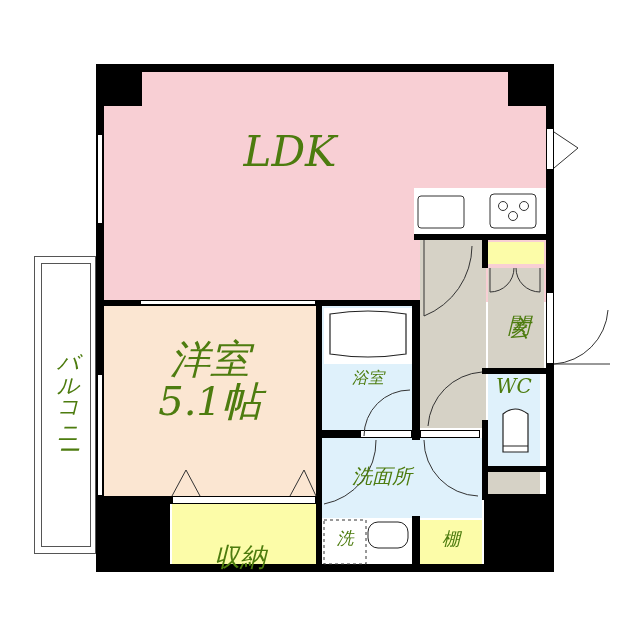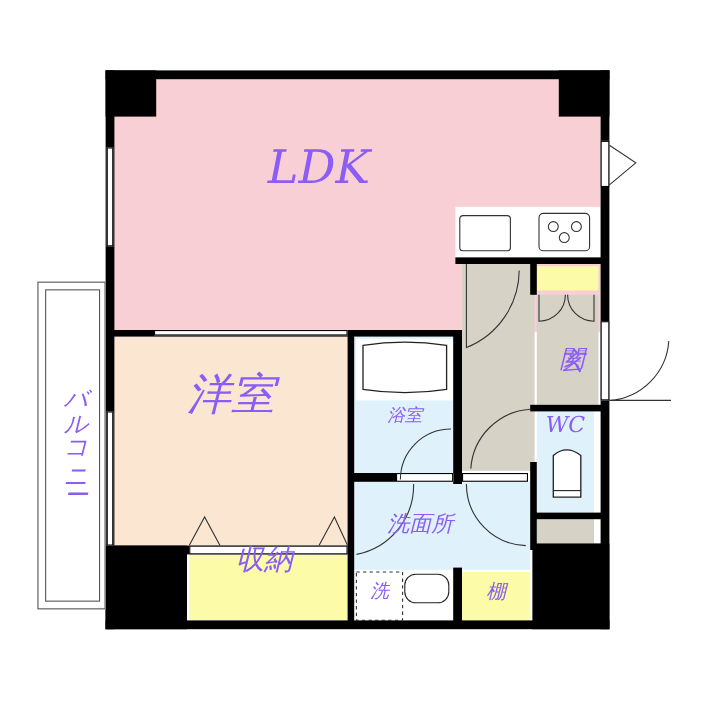--- a/index.html
+++ b/index.html
@@ -1,20 +1,20 @@
 <!DOCTYPE html>
 <html><head>
 <meta charset="utf-8">
 <style>
   html, body { margin:0; padding:0; background:#ffffff; }
   body { width:640px; height:640px; position:relative; overflow:hidden;
          font-family: "DejaVu Serif", "Liberation Serif", serif; }
   .abs { position:absolute; box-sizing:border-box; }
   .wall { background:#000; }
-  .label { position:absolute; font-style:italic; color:#8b5cf6; text-align:center; line-height:1.05; white-space:nowrap; }
+  .label { position:absolute; font-style:italic; color:#4d7c0f; text-align:center; line-height:1.05; white-space:nowrap; }
   svg { position:absolute; left:0; top:0; }
 </style>
 </head>
 <body>
 
 <div class="abs" style="left:100px;top:70px;width:446px;height:232px;background:#f8cfd4;"></div>
 <div class="abs" style="left:104px;top:306px;width:214px;height:190px;background:#fbe6d2;"></div>
 <div class="abs" style="left:172px;top:504px;width:144px;height:60px;background:#fcfca8;"></div>
 <div class="abs" style="left:322px;top:306px;width:92px;height:126px;background:#dff1fb;"></div>
 <div class="abs" style="left:324px;top:308px;width:88px;height:56px;background:#ffffff;"></div>
@@ -90,21 +90,22 @@
   <path d="M490 268 L490 292 A24 24 0 0 0 514 268 M540 268 L540 292 A24 24 0 0 1 516 268" fill="none" stroke="#333"></path>
 
   <path d="M172 496 L186 470 L200 496 M290 496 L304 470 L316 496" fill="none" stroke="#333"></path>
 </svg>
 
 <div class="label" style="left:190px;top:130px;width:200px;font-size:42px;">
   <div>LDK</div>
 </div>
 <div class="label" style="left:130px;top:338px;width:160px;font-size:40px;">
   <div>洋室</div>
+  <div>5.1帖</div>
 </div>
-<div class="label" style="left:172px;top:496px;width:136px;font-size:26px;">収納</div>
+<div class="label" style="left:172px;top:544px;width:136px;font-size:26px;">収納</div>
 <div class="label" style="left:324px;top:370px;width:88px;font-size:16px;text-align:center;">浴室</div>
 <div class="label" style="left:312px;top:466px;width:140px;font-size:20px;">洗面所</div>
 <div class="label" style="left:326px;top:530px;width:38px;font-size:17px;">洗</div>
 <div class="label" style="left:420px;top:530px;width:62px;font-size:18px;">棚</div>
 <div class="label" style="left:500px;top:298px;width:30px;font-size:22px;writing-mode:vertical-rl;line-height:1;">玄関</div>
 <div class="label" style="left:486px;top:376px;width:56px;font-size:20px;">WC</div>
 <div class="label" style="left:50px;top:338px;width:30px;font-size:22px;writing-mode:vertical-rl;line-height:1.1;">バルコニー</div>
 
 </body></html>

